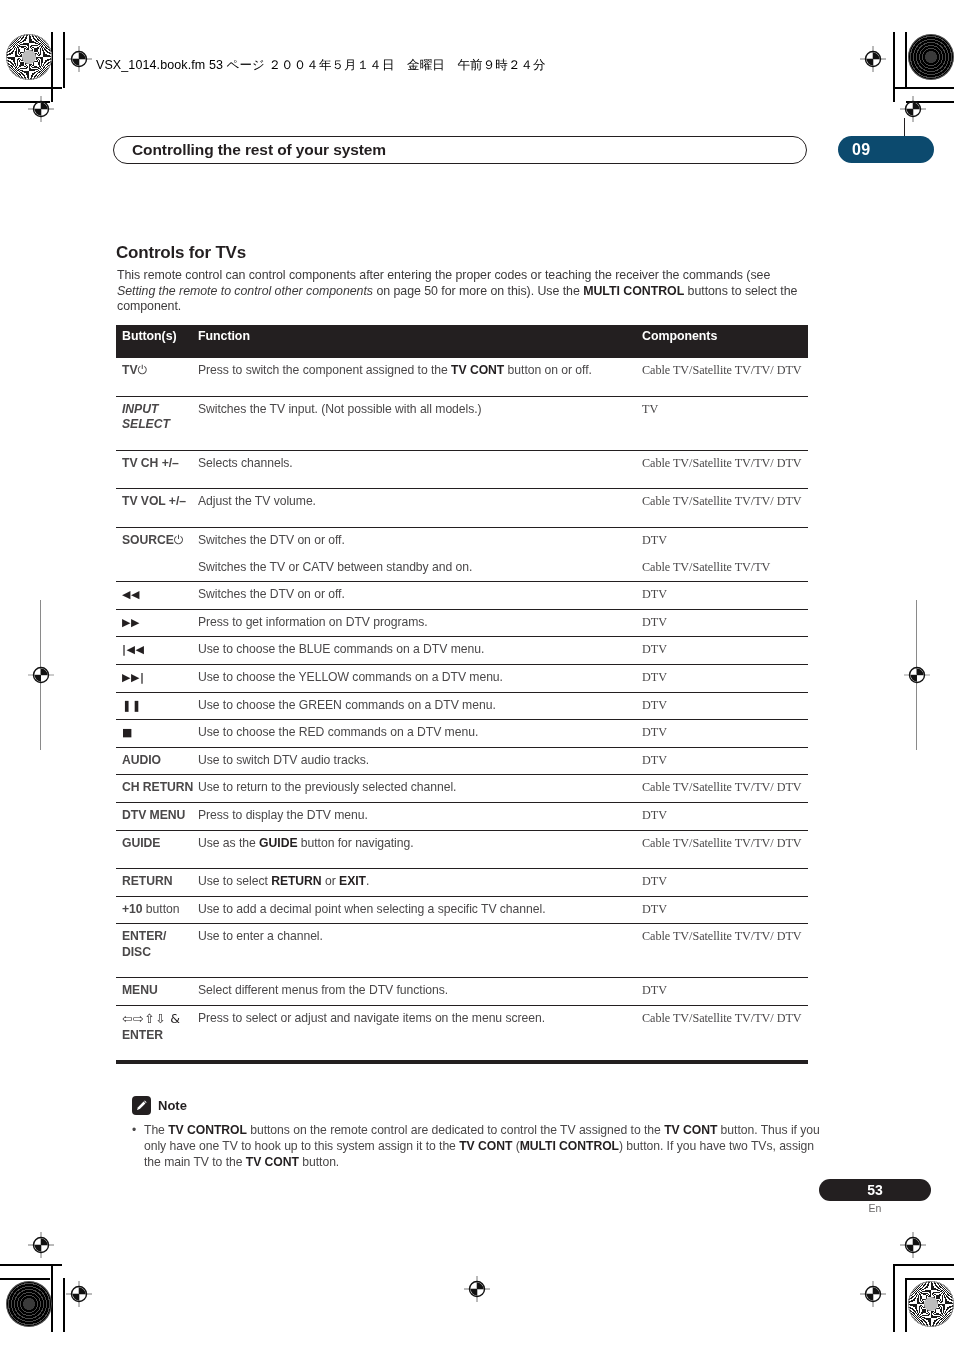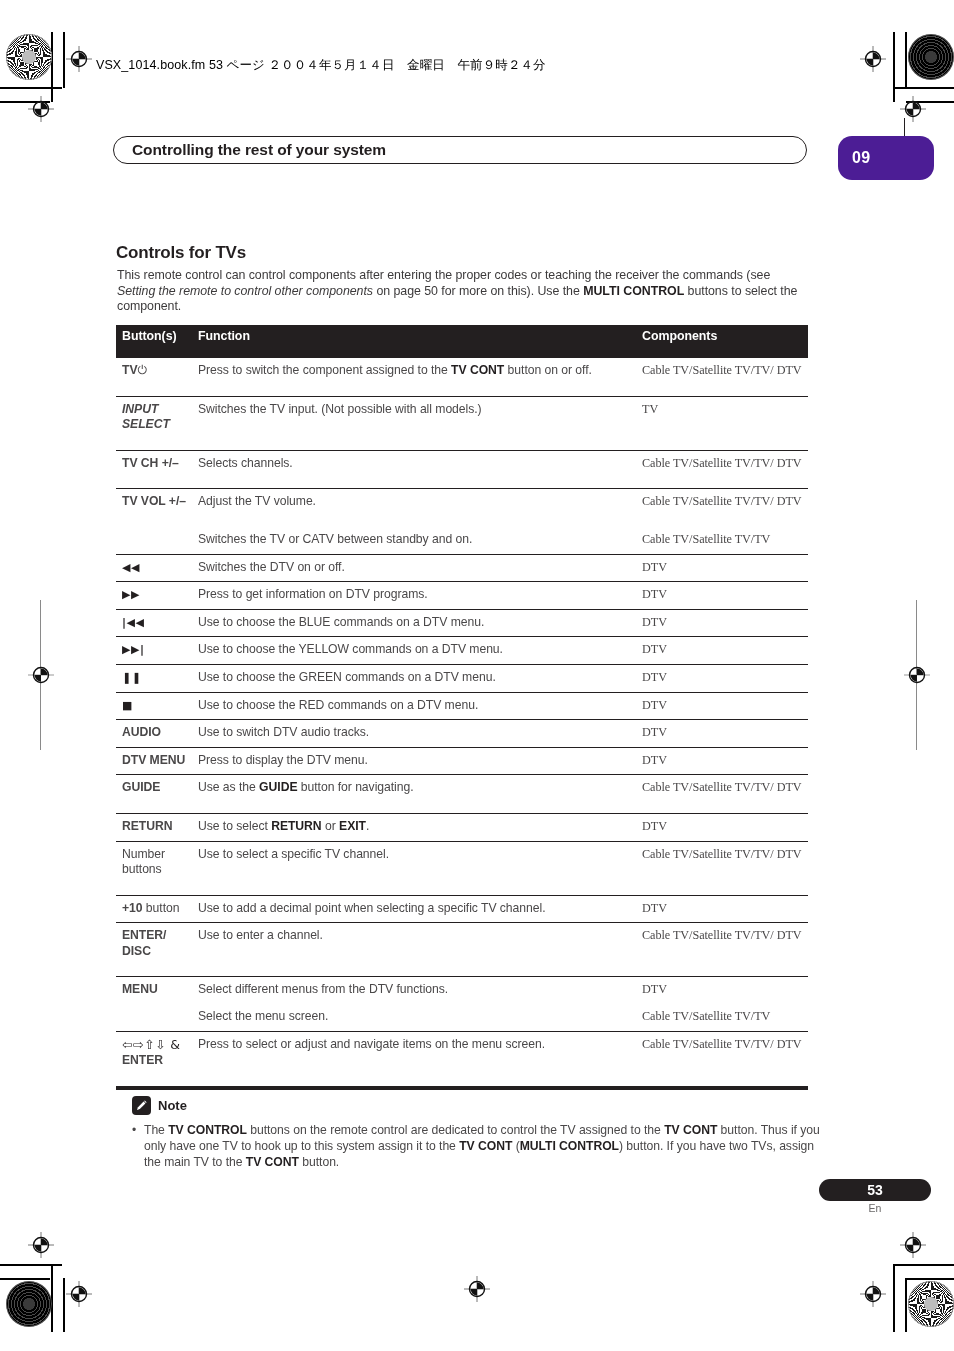--- a/index.html
+++ b/index.html
@@ -95,22 +95,22 @@
     font-weight: bold;
     color: #231f20;
     white-space: nowrap;
     letter-spacing: -0.1px;
   }
   .chapter-badge {
     position: absolute;
     left: 838px;
     top: 136px;
     width: 96px;
-    height: 44px;
-    background: #4c1d95;
+    height: 27px;
+    background: #0c4a6e;
     border-radius: 14px;
     color: #fff;
     font-size: 16px;
     font-weight: bold;
     display: flex;
     align-items: center;
     padding-left: 14px;
     box-sizing: border-box;
     letter-spacing: 0.3px;
   }
@@ -465,20 +465,25 @@
       <tr class="rowline">
         <td class="c-btn" style="padding-bottom: 17px;"><span>TV CH +/–</span></td>
         <td class="c-fn" style="padding-bottom: 9px;"><span>Selects channels.</span></td>
         <td class="c-comp" style="padding-bottom: 17px;">Cable TV/Satellite TV/TV/ DTV</td>
       </tr>
       <tr class="rowline">
         <td class="c-btn" style="padding-bottom: 17px;"><span>TV VOL +/–</span></td>
         <td class="c-fn" style="padding-bottom: 17px;"><span>Adjust the TV volume.</span></td>
         <td class="c-comp" style="padding-bottom: 17px;">Cable TV/Satellite TV/TV/ DTV</td>
       </tr>
+      <tr class="rowline">
+        <td class="c-btn"><span>SOURCE</span><span class="pwr">⏻</span></td>
+        <td class="c-fn"><span>Switches the DTV on or off.</span></td>
+        <td class="c-comp">DTV</td>
+      </tr>
       <tr class="subrow">
         <td class="c-btn"><span></span></td>
         <td class="c-fn"><span>Switches the TV or CATV between standby and on.</span></td>
         <td class="c-comp">Cable TV/Satellite TV/TV</td>
       </tr>
       <tr class="rowline">
         <td class="c-btn"><span class="glyph">◀◀</span></td>
         <td class="c-fn"><span>Switches the DTV on or off.</span></td>
         <td class="c-comp">DTV</td>
       </tr>
@@ -506,58 +511,53 @@
         <td class="c-btn"><span class="glyph">■</span></td>
         <td class="c-fn"><span>Use to choose the RED commands on a DTV menu.</span></td>
         <td class="c-comp">DTV</td>
       </tr>
       <tr class="rowline">
         <td class="c-btn"><span>AUDIO</span></td>
         <td class="c-fn"><span>Use to switch DTV audio tracks.</span></td>
         <td class="c-comp">DTV</td>
       </tr>
       <tr class="rowline">
+        <td class="c-btn"><span>CH RETURN</span></td>
+        <td class="c-fn"><span>Use to return to the previously selected channel.</span></td>
+        <td class="c-comp">Cable TV/Satellite TV/TV/ DTV</td>
+      </tr>
+      <tr class="rowline">
         <td class="c-btn"><span>DTV MENU</span></td>
         <td class="c-fn"><span>Press to display the DTV menu.</span></td>
         <td class="c-comp">DTV</td>
       </tr>
       <tr class="rowline">
         <td class="c-btn" style="padding-bottom: 17px;"><span>GUIDE</span></td>
         <td class="c-fn" style="padding-bottom: 17px;"><span>Use as the </span><b>GUIDE</b><span> button for navigating.</span></td>
         <td class="c-comp" style="padding-bottom: 17px;">Cable TV/Satellite TV/TV/ DTV</td>
       </tr>
       <tr class="rowline">
         <td class="c-btn"><span>RETURN</span></td>
         <td class="c-fn"><span>Use to select </span><b>RETURN</b><span> or </span><b>EXIT</b><span>.</span></td>
         <td class="c-comp">DTV</td>
       </tr>
       <tr class="rowline">
-        <td class="c-btn regular" style="padding-bottom: 17px;"><span>Number buttons</span></td>
-        <td class="c-fn" style="padding-bottom: 17px;"><span>Use to select a specific TV channel.</span></td>
-        <td class="c-comp" style="padding-bottom: 17px;">Cable TV/Satellite TV/TV/ DTV</td>
-      </tr>
-      <tr class="rowline">
         <td class="c-btn"><span>+10</span><span class="lightweight"> button</span></td>
         <td class="c-fn"><span>Use to add a decimal point when selecting a specific TV channel.</span></td>
         <td class="c-comp">DTV</td>
       </tr>
       <tr class="rowline">
         <td class="c-btn" style="padding-bottom: 17px;"><span>ENTER/ DISC</span></td>
         <td class="c-fn" style="padding-bottom: 17px;"><span>Use to enter a channel.</span></td>
         <td class="c-comp" style="padding-bottom: 17px;">Cable TV/Satellite TV/TV/ DTV</td>
       </tr>
       <tr class="rowline">
         <td class="c-btn"><span>MENU</span></td>
         <td class="c-fn"><span>Select different menus from the DTV functions.</span></td>
         <td class="c-comp">DTV</td>
-      </tr>
-      <tr class="subrow">
-        <td class="c-btn"><span></span></td>
-        <td class="c-fn"><span>Select the menu screen.</span></td>
-        <td class="c-comp">Cable TV/Satellite TV/TV</td>
       </tr>
       <tr class="rowline lastrow">
         <td class="c-btn" style="padding-bottom: 17px;"><span class="glyph-arrows">⇦⇨⇧⇩ &amp;</span><br><span>ENTER</span></td>
         <td class="c-fn" style="padding-bottom: 17px;"><span>Press to select or adjust and navigate items on the menu screen.</span></td>
         <td class="c-comp" style="padding-bottom: 17px;">Cable TV/Satellite TV/TV/ DTV</td>
       </tr>
     </tbody>
 </table>
 
 <div class="note-wrap">

